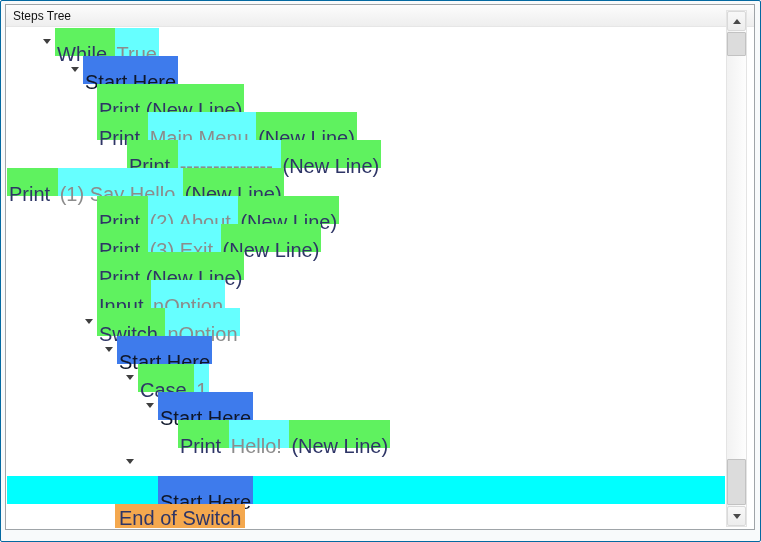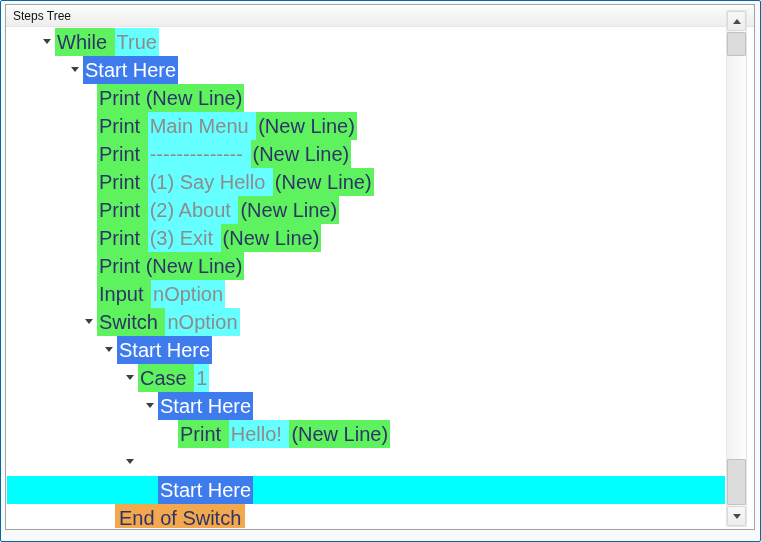--- a/index.html
+++ b/index.html
@@ -46,24 +46,24 @@
   .row.selected { background:var(--cyan-sel); }
 
   .expander {
     position:absolute; top:11px;
     width:0; height:0;
     border-left:4px solid transparent;
     border-right:4px solid transparent;
     border-top:5px solid #3f3f3f;
   }
 
-  .seg { display:inline-block; height:28px; line-height:28px; white-space:pre; padding:0 2px; }
+  .seg { display:inline-block; height:28px; line-height:28px; white-space:pre; padding:12px 2px; }
   .seg-kw    { background:var(--green);  color:var(--navy); }
   .seg-param { background:var(--cyan);   color:var(--gray); }
-  .seg-start { background:var(--blue);   color:#ffffff; }
+  .seg-start { background:var(--blue);   color:#0f172a; }
   .seg-end   { background:var(--orange); color:var(--navy); padding:0 4px; }
 
   .scrollbar {
     position:absolute; top:5px; right:7px; bottom:2px; width:21px;
     background:linear-gradient(to right,#f2f2f2,#fdfdfd);
     border:1px solid #e4e4e4;
   }
   .sb-btn {
     position:absolute; left:0; right:0; height:20px;
     background:linear-gradient(#f8f8f8,#ededed);
@@ -101,22 +101,22 @@
     <div class="panel-header">
       <span>Steps Tree</span>
     </div>
 
     <div class="tree">
       <div>
           <div class="row"><span class="expander" style="left: 36px;"></span><span style="display: inline-block; margin-left: 48px;"><span class="seg seg-kw">While </span><span class="seg seg-param">True</span></span></div>
           <div class="row"><span class="expander" style="left: 64px;"></span><span style="display: inline-block; margin-left: 76px;"><span class="seg seg-start">Start Here</span></span></div>
           <div class="row"><span style="display: inline-block; margin-left: 90px;"><span class="seg seg-kw">Print (New Line)</span></span></div>
           <div class="row"><span style="display: inline-block; margin-left: 90px;"><span class="seg seg-kw">Print </span><span class="seg seg-param">Main Menu </span><span class="seg seg-kw">(New Line)</span></span></div>
-          <div class="row"><span style="display: inline-block; margin-left: 90px; text-align: center;"><span class="seg seg-kw">Print </span><span class="seg seg-param">-------------- </span><span class="seg seg-kw">(New Line)</span></span></div>
-          <div class="row"><span style="display: inline-block; margin-left: 90px;"><span class="seg seg-kw">Print </span><span class="seg seg-param">(1) Say Hello </span><span class="seg seg-kw">(New Line)</span></span></div>
+          <div class="row"><span style="display: inline-block; margin-left: 120px; text-align: center;"><span class="seg seg-kw">Print </span><span class="seg seg-param">-------------- </span><span class="seg seg-kw">(New Line)</span></span></div>
+          <div class="row"><span style="display: inline-block; "><span class="seg seg-kw">Print </span><span class="seg seg-param">(1) Say Hello </span><span class="seg seg-kw">(New Line)</span></span></div>
           <div class="row"><span style="display: inline-block; margin-left: 90px;"><span class="seg seg-kw">Print </span><span class="seg seg-param">(2) About </span><span class="seg seg-kw">(New Line)</span></span></div>
           <div class="row"><span style="display: inline-block; margin-left: 90px;"><span class="seg seg-kw">Print </span><span class="seg seg-param">(3) Exit </span><span class="seg seg-kw">(New Line)</span></span></div>
           <div class="row"><span style="display: inline-block; margin-left: 90px;"><span class="seg seg-kw">Print (New Line)</span></span></div>
           <div class="row"><span style="display: inline-block; margin-left: 90px;"><span class="seg seg-kw">Input </span><span class="seg seg-param">nOption</span></span></div>
           <div class="row"><span class="expander" style="left: 78px;"></span><span style="display: inline-block; margin-left: 90px;"><span class="seg seg-kw">Switch </span><span class="seg seg-param">nOption</span></span></div>
           <div class="row"><span class="expander" style="left: 98px;"></span><span style="display: inline-block; margin-left: 110px;"><span class="seg seg-start">Start Here</span></span></div>
           <div class="row"><span class="expander" style="left: 119px;"></span><span style="display: inline-block; margin-left: 131px;"><span class="seg seg-kw">Case </span><span class="seg seg-param">1</span></span></div>
           <div class="row"><span class="expander" style="left: 139px;"></span><span style="display: inline-block; margin-left: 151px;"><span class="seg seg-start">Start Here</span></span></div>
           <div class="row"><span style="display: inline-block; margin-left: 171px;"><span class="seg seg-kw">Print </span><span class="seg seg-param">Hello! </span><span class="seg seg-kw">(New Line)</span></span></div>
           <div class="row"><span class="expander" style="left: 119px;"></span></div>

